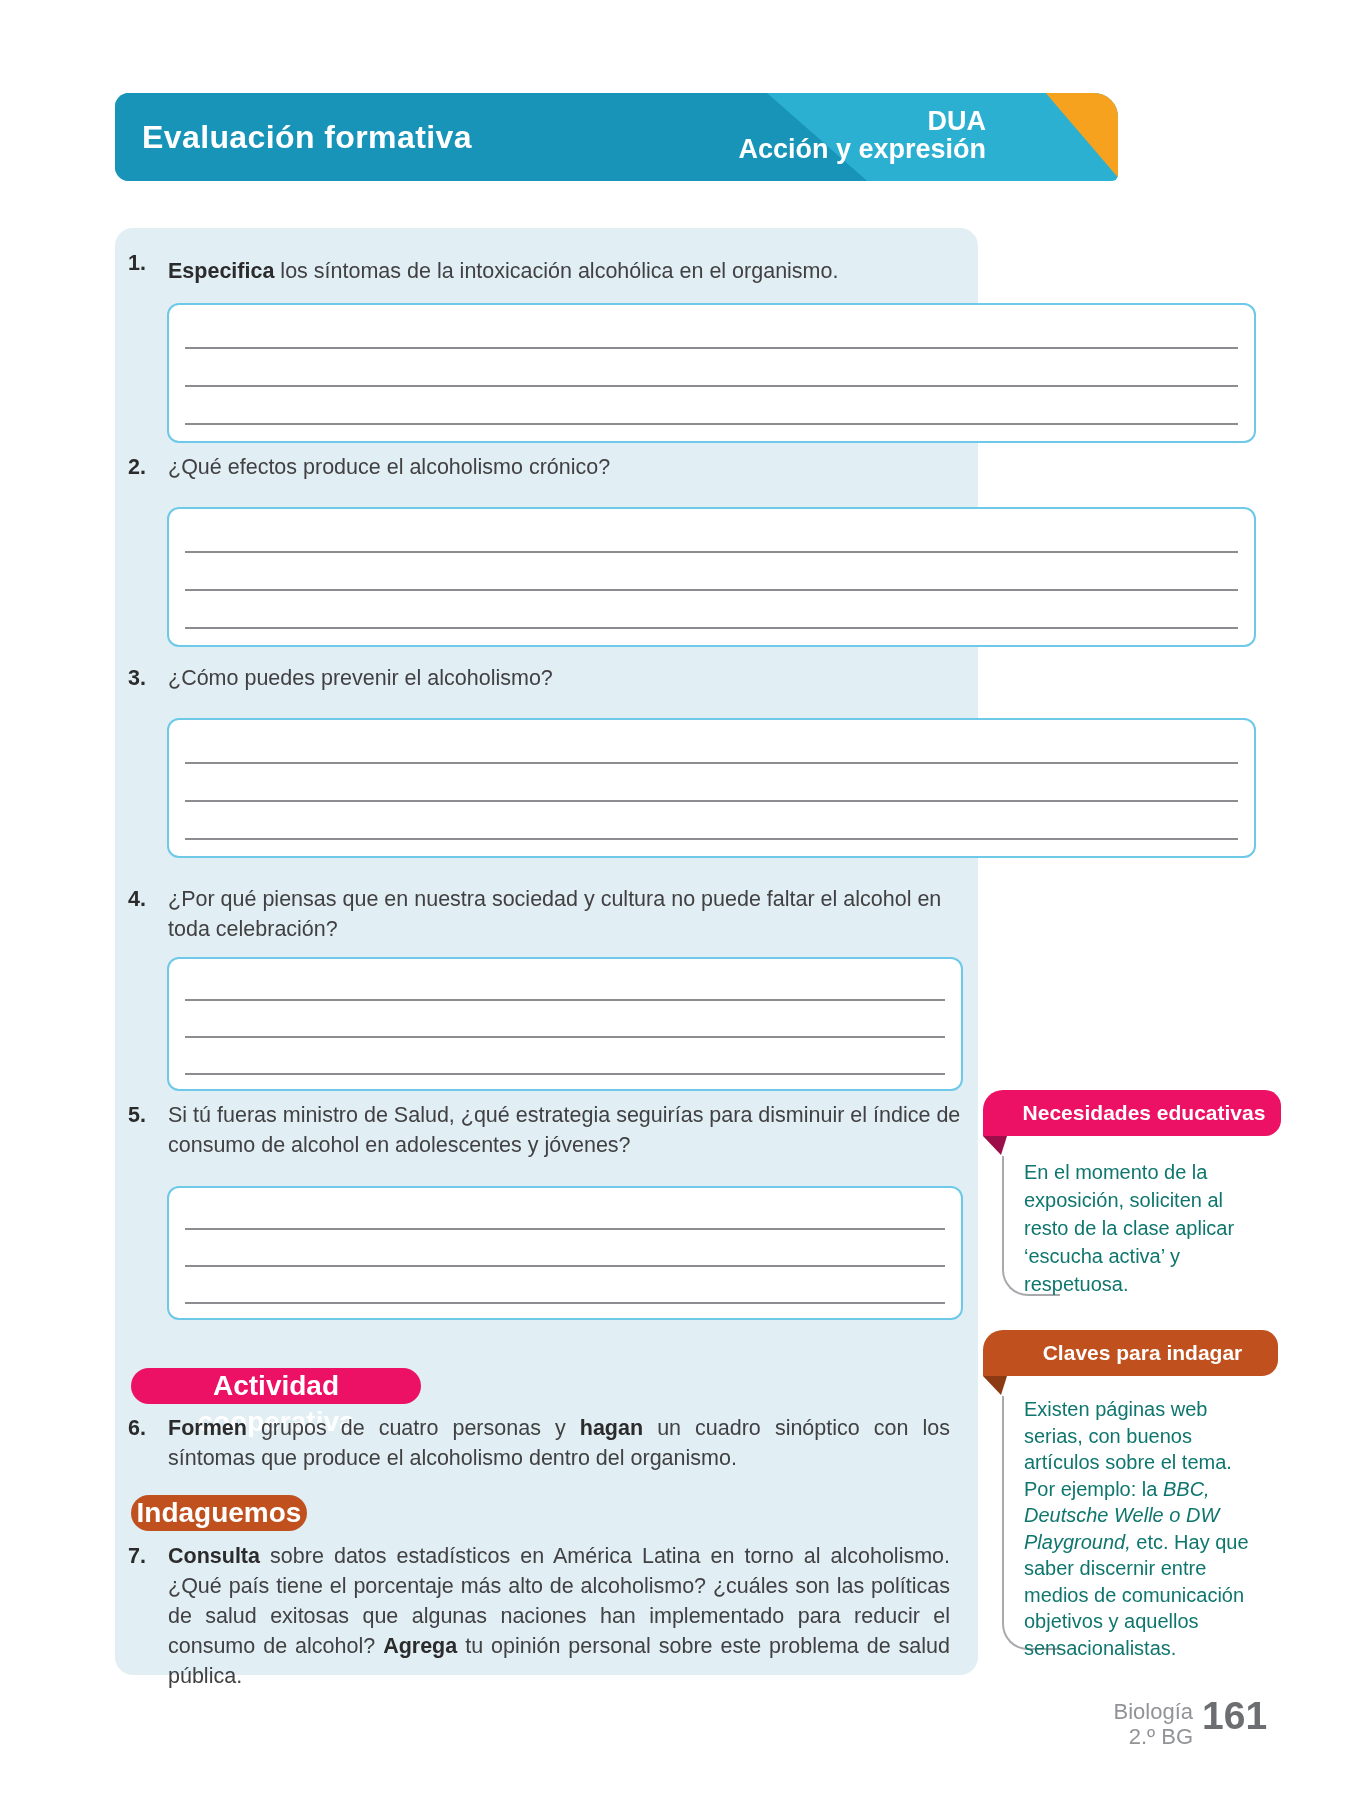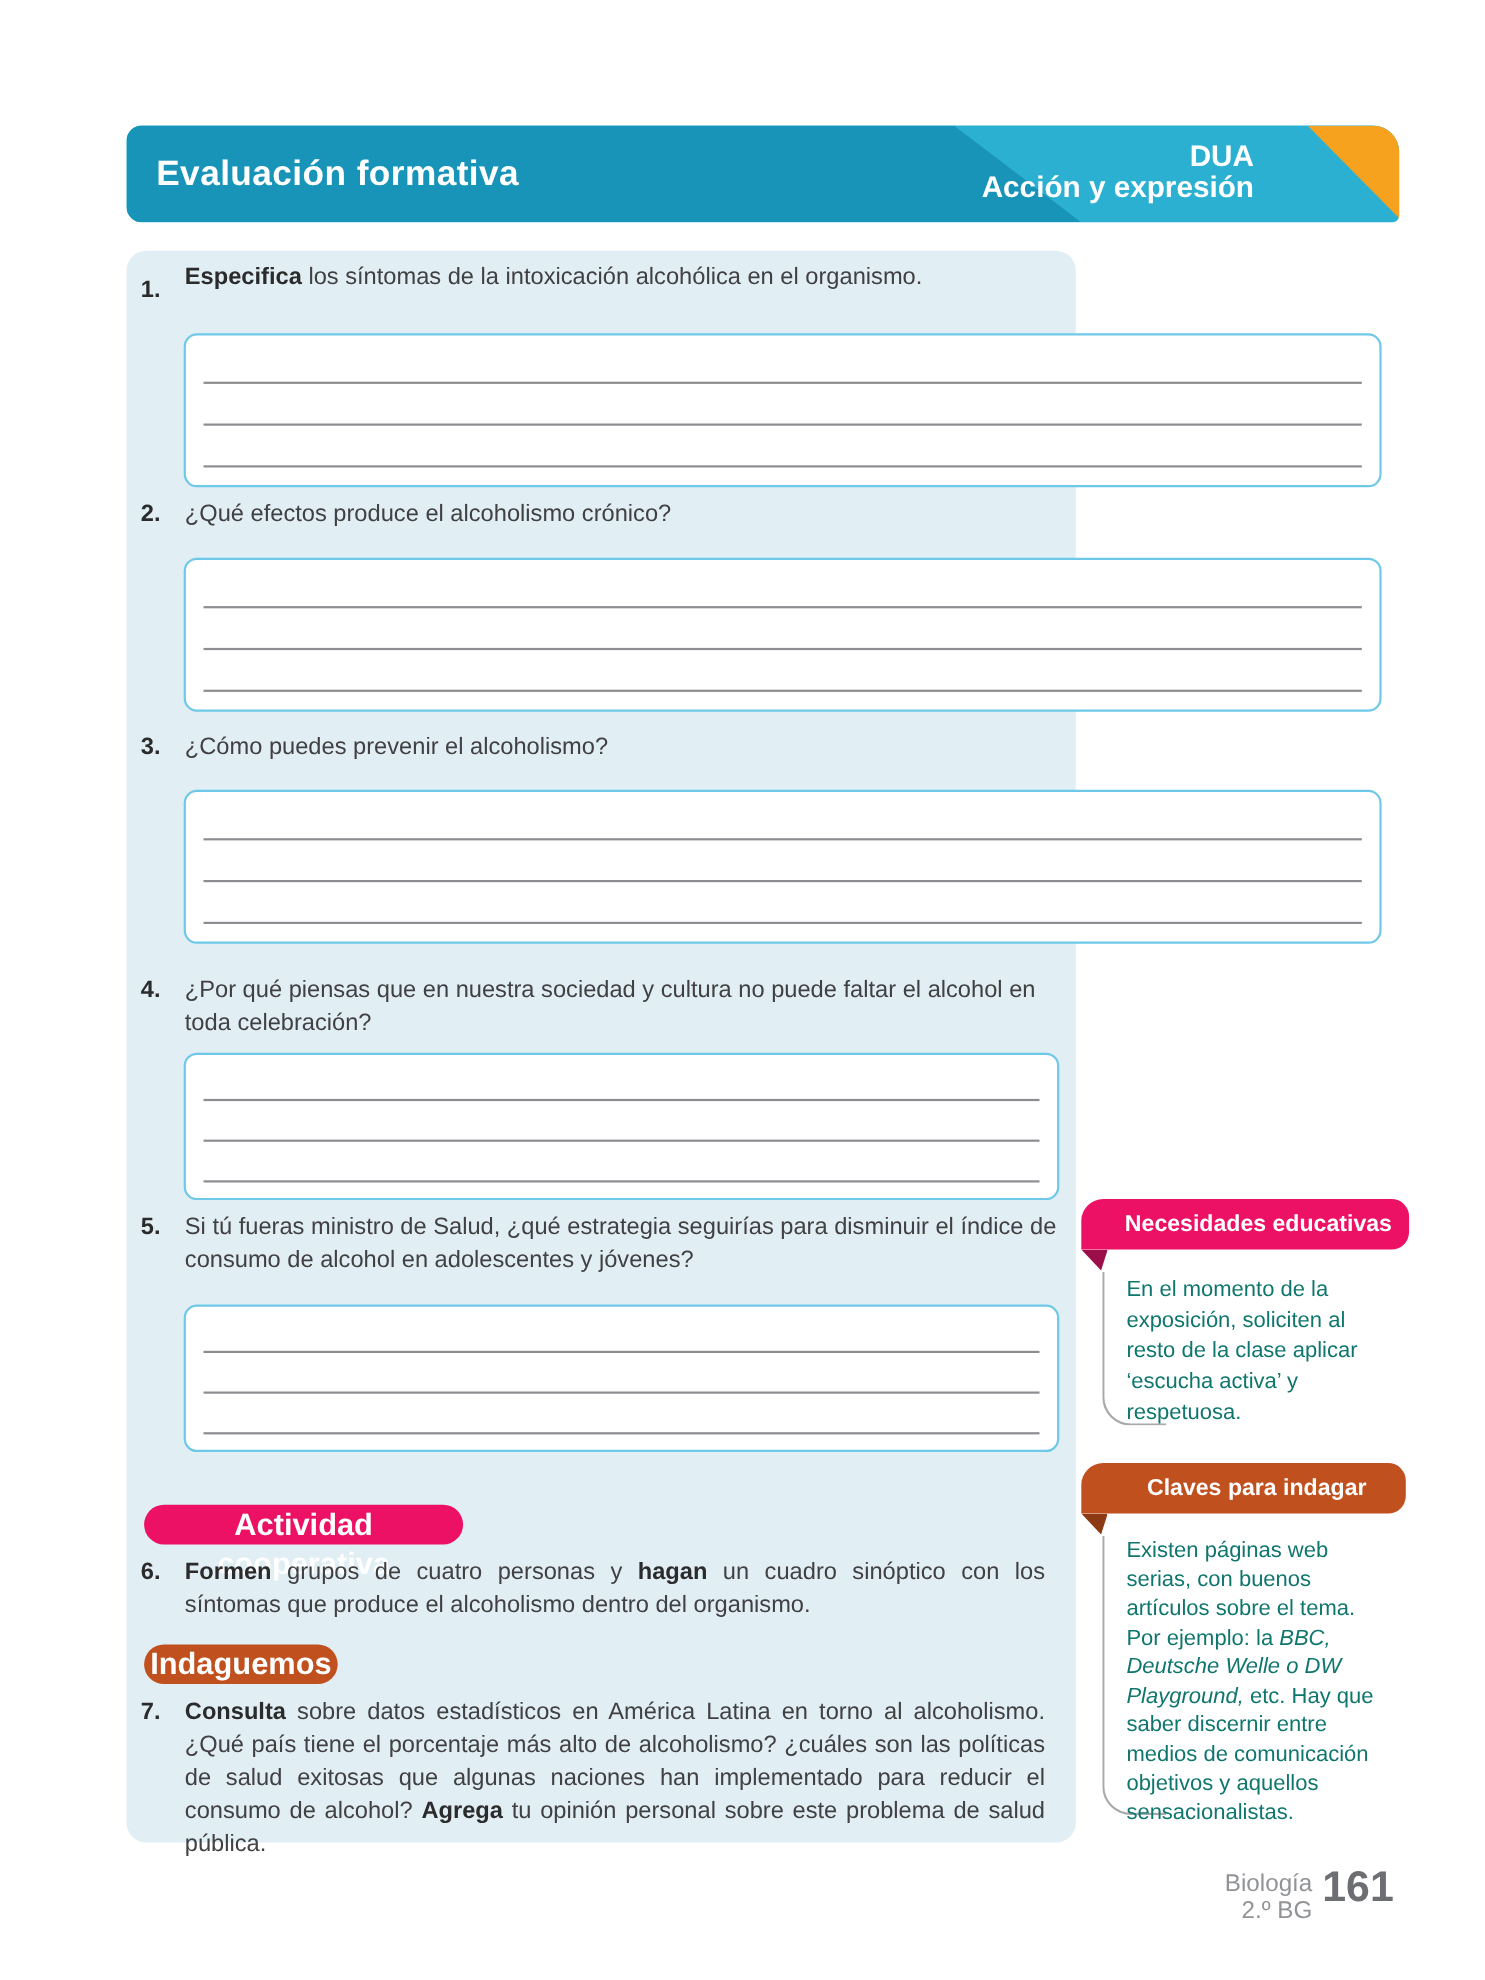--- a/index.html
+++ b/index.html
@@ -1,22 +1,22 @@
 <!DOCTYPE html>
 <html><head>
 <meta charset="utf-8">
 <style>
   html,body{margin:0;padding:0;}
   body{width:1350px;height:1800px;position:relative;background:#ffffff;
        font-family:"Liberation Sans","DejaVu Sans",sans-serif;}
   .abs{position:absolute;}
 
   
-  .header-bar{left:115px;top:93px;width:1157px;height:88px;background:#2bb0d2;
-              border-radius:14px 24px 6px 14px;overflow:hidden;margin-top:21px;}
+  .header-bar{left:115px;top:93px;width:1003px;height:88px;background:#2bb0d2;
+              border-radius:14px 24px 6px 14px;overflow:hidden;}
   .header-dark{position:absolute;inset:0;background:#1794b8;
                clip-path:polygon(0 0,65% 0,75% 100%,0 100%);}
   .header-orange{position:absolute;inset:0;background:#f6a21f;
                clip-path:polygon(92.8% 0,100% 0,100% 96%);}
   .header-title{position:absolute;left:27px;top:50%;transform:translateY(-50%);
                color:#fff;font-size:32px;font-weight:700;letter-spacing:.4px;}
   .header-dua{position:absolute;right:132px;top:13px;text-align:right;color:#fff;}
   .dua-main{font-size:27px;font-weight:700;line-height:31px;}
   .dua-sub{font-size:27px;font-weight:700;line-height:24px;}
 
@@ -75,21 +75,21 @@
   <div class="header-title">Evaluación formativa</div>
   <div class="header-dua">
     <div class="dua-main">DUA</div>
     <div class="dua-sub">Acción y expresión</div>
   </div>
 </div>
 
 <div class="abs panel"></div>
 
 <div class="abs qnum" style="top:248px;">1.</div>
-<div class="abs qtext" style="top:236px;"><b>Especifica</b><span> los síntomas de la intoxicación alcohólica en el organismo.</span></div>
+<div class="abs qtext" style="top:256px;"><b>Especifica</b><span> los síntomas de la intoxicación alcohólica en el organismo.</span></div>
 <div class="abs abox abox-wide" style="top:303px;">
   <div class="rule r1"></div>
   <div class="rule r2"></div>
   <div class="rule r3"></div>
 </div>
 
 <div class="abs qnum" style="top:452px;">2.</div>
 <div class="abs qtext" style="top:452px;">¿Qué efectos produce el alcoholismo crónico?</div>
 <div class="abs abox abox-wide" style="top:507px;">
   <div class="rule r1"></div>

